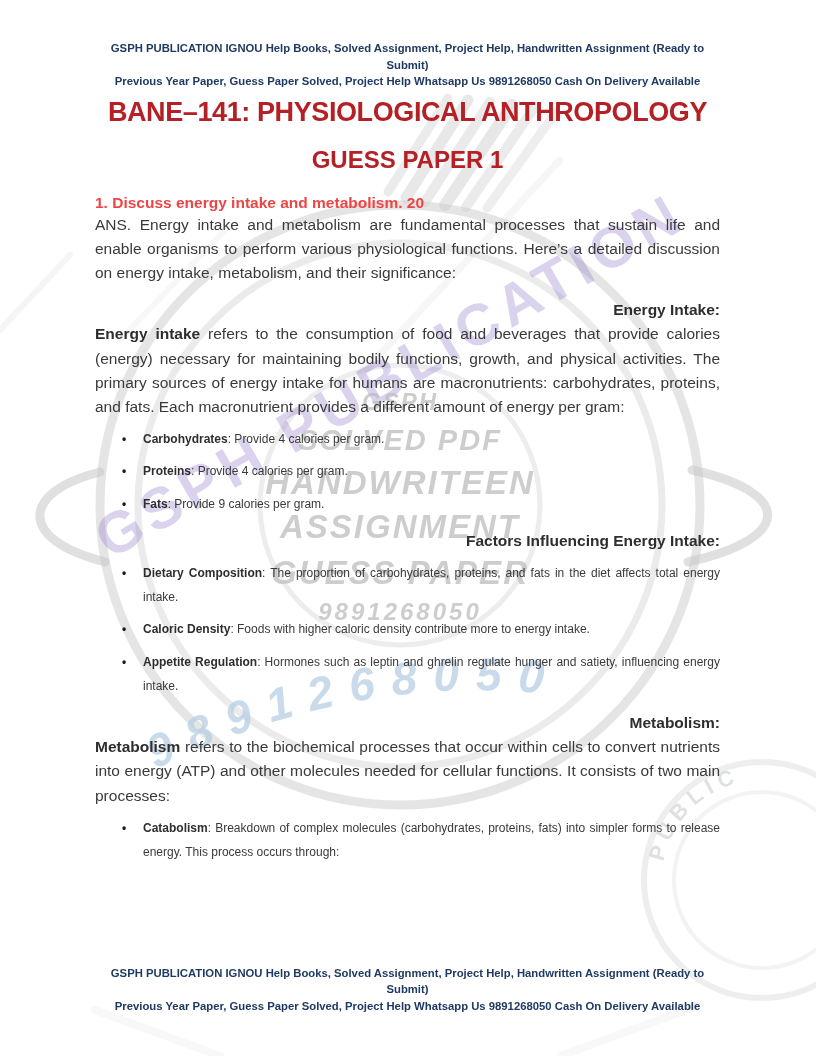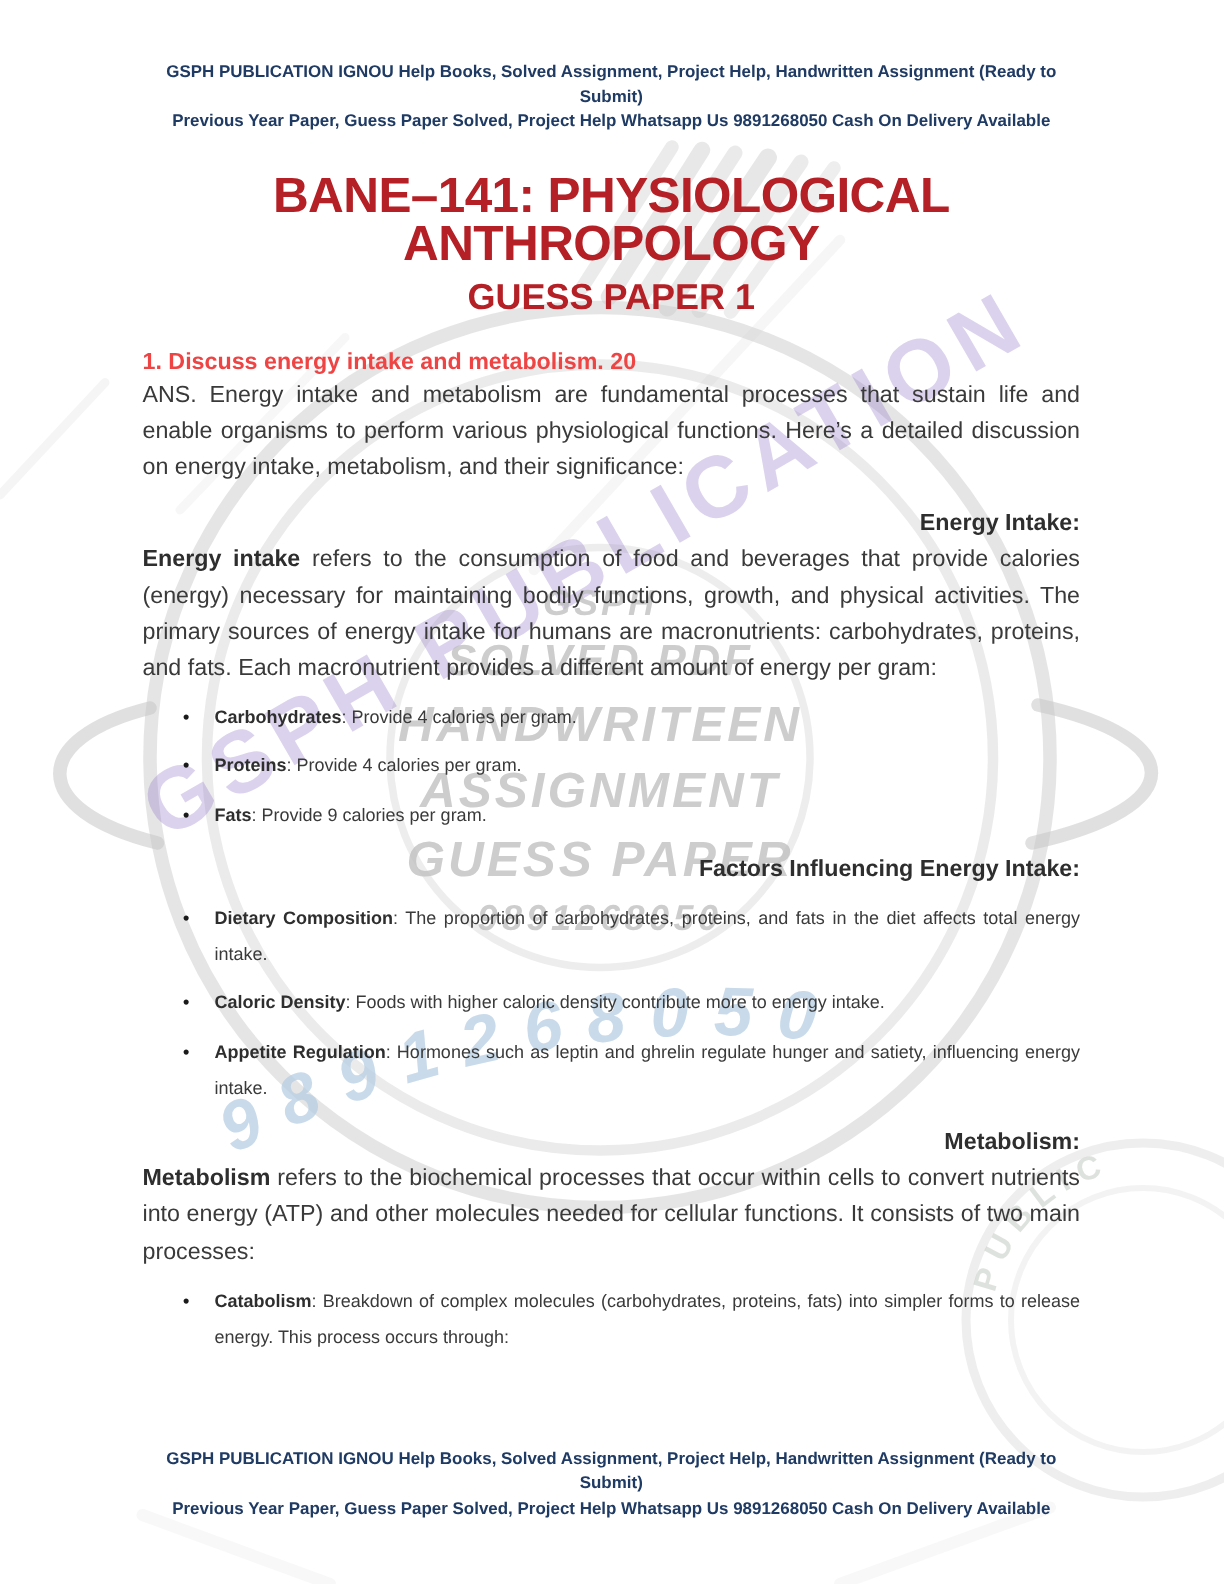--- a/index.html
+++ b/index.html
@@ -35,30 +35,30 @@
     position:absolute;
     left:95px; right:96px;
     bottom:42px;
     text-align:center;
     color:#1f3a63;
     font-weight:bold;
     font-size:11.3px;
     line-height:16.5px;
   }
   .doc-title {
-    margin-top:24px;
+    margin-top:6px;
     text-align:center;
     color:#b42025;
     font-weight:bold;
-    font-size:33px;
+    font-size:27px;
     letter-spacing:-0.4px;
     line-height:32px;
   }
   .doc-subtitle {
-    margin-top:6px;
+    margin-top:17px;
     text-align:center;
     color:#b42025;
     font-weight:bold;
     font-size:24px;
     line-height:30px;
   }
   .question {
     margin-top:17px;
     color:#ef4444;
     font-weight:bold;

